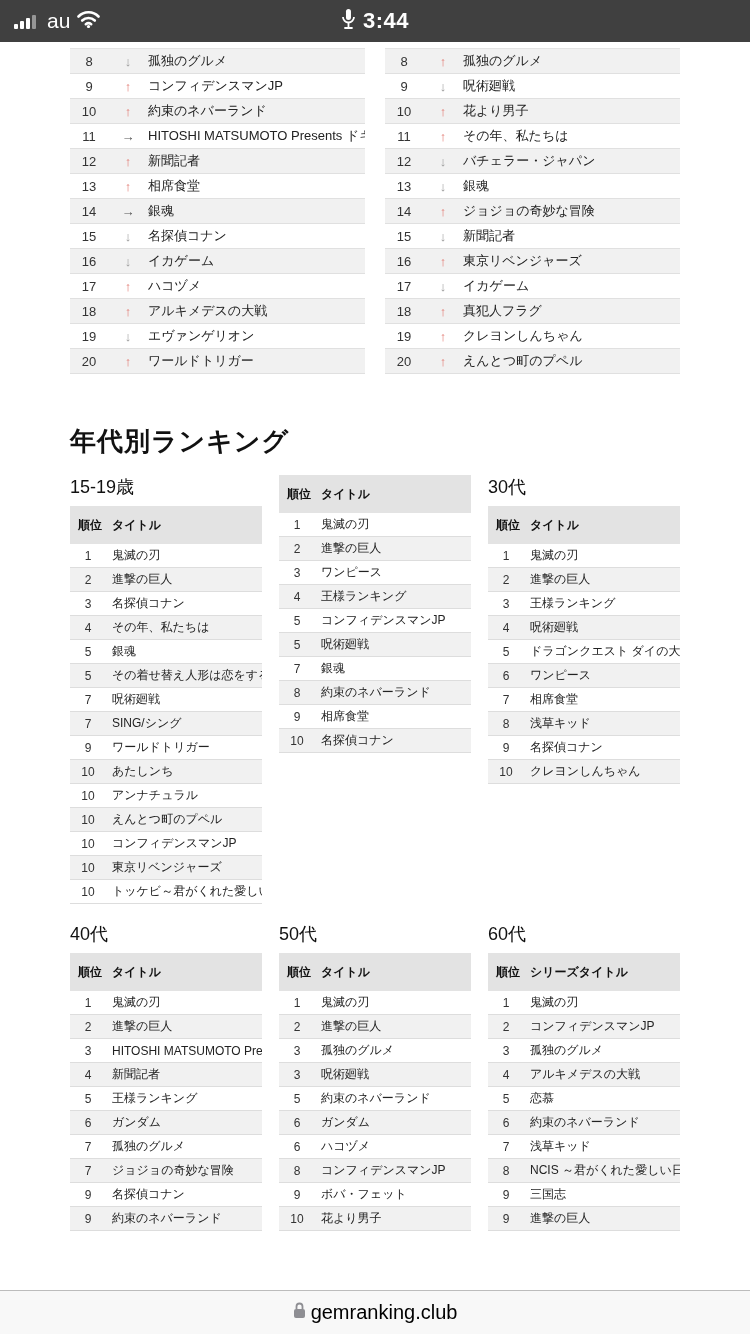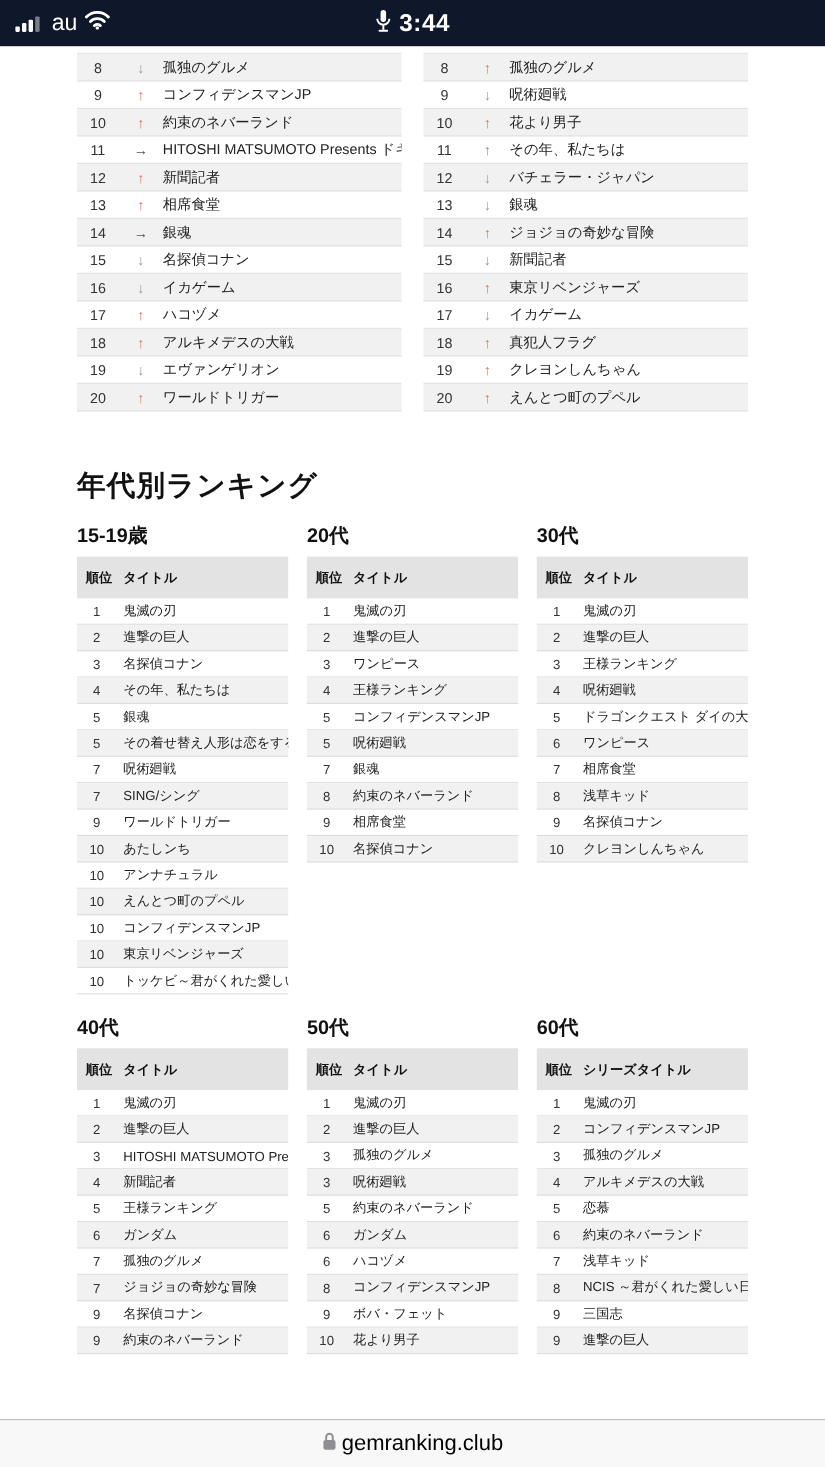--- a/index.html
+++ b/index.html
@@ -4,21 +4,21 @@
 <style>
   html,body{margin:0;padding:0;}
   body{
     width:750px;height:1334px;position:relative;overflow:hidden;
     background:#ffffff;
     font-family:"Liberation Sans","DejaVu Sans",sans-serif;
     -webkit-font-smoothing:antialiased;
   }
   
   .status-bar{
-    height:42px;background:#0f172a;color:#fff;
+    height:42px;background:#404040;color:#fff;
     display:flex;align-items:center;justify-content:space-between;
     padding:0 14px;box-sizing:border-box;
   }
   .sb-left,.sb-center,.sb-right{display:flex;align-items:center;gap:7px;}
   .sb-left{width:230px;}
   .sb-right{width:230px;justify-content:flex-end;}
   .sb-center{position:absolute;left:50%;transform:translateX(-50%);top:0;height:42px;}
   .signal{display:flex;align-items:flex-end;gap:2px;height:16px;margin-right:4px;}
   .signal i{display:block;width:4px;background:#fff;border-radius:1px;}
   .signal i:nth-child(1){height:5px;}
@@ -41,21 +41,21 @@
   .top-list .trow:nth-child(odd){background:#f1f1f1;}
   .trow .rank{width:38px;text-align:center;color:#333;flex:none;}
   .trow .arrow{width:40px;text-align:center;flex:none;font-size:13px;}
   .trow .title{flex:1;white-space:nowrap;overflow:hidden;}
   .arrow-up{color:#e0736b;}
   .arrow-down{color:#9a9a9a;}
   .arrow-right{color:#555;}
   
   .age-heading{font-size:26px;font-weight:bold;color:#111;margin:50px 0 16px 0;letter-spacing:1px;}
   .age-grid{display:grid;grid-template-columns:repeat(3,192px);column-gap:17px;row-gap:18px;align-items:start;}
-  .age-group .glabel{font-size:18px;font-weight:bold;color:#111;margin:0 0 7px 0;}
+  .age-group .glabel{font-size:18px;font-weight:normal;color:#111;margin:0 0 7px 0;}
   .age-table{width:192px;}
   .ahead{display:flex;align-items:center;height:38px;background:#e3e3e3;font-size:12px;font-weight:bold;color:#111;}
   .ahead .h-rank{width:36px;text-align:left;padding-left:8px;box-sizing:border-box;flex:none;}
   .ahead .h-title{flex:1;padding-left:6px;white-space:nowrap;overflow:hidden;}
   .arow{display:flex;align-items:center;height:24px;border-bottom:1px solid #ddd;font-size:12px;color:#222;box-sizing:border-box;}
   .age-rows .arow:nth-child(even){background:#f1f1f1;}
   .arow .rank{width:36px;text-align:center;color:#333;flex:none;}
   .arow .title{flex:1;padding-left:6px;white-space:nowrap;overflow:hidden;}
   
   .url-bar{
@@ -312,21 +312,20 @@
             </div>
             <div class="arow">
               <span class="rank">10</span>
               <span class="title">トッケビ～君がくれた愛しい日...</span>
             </div>
           </div>
       </div>
     </section>
 
     <section class="age-group">
-      <h3 class="glabel">20代</h3>
       <div class="age-table">
         <div class="ahead">
           <span class="h-rank">順位</span>
           <span class="h-title">タイトル</span>
         </div>
         <div class="age-rows">
 
         <div class="arow">
               <span class="rank">1</span>
               <span class="title">鬼滅の刃</span>

